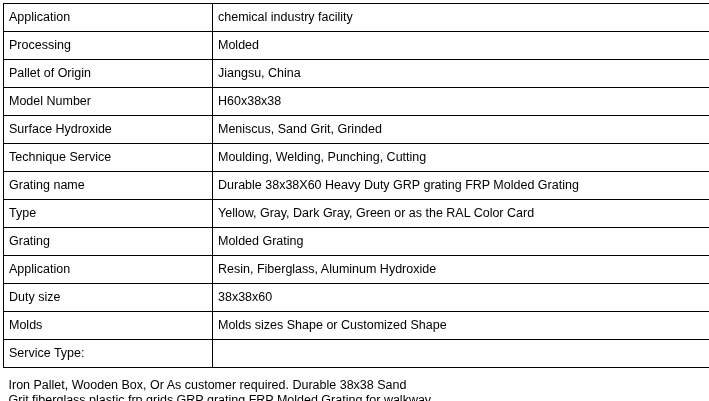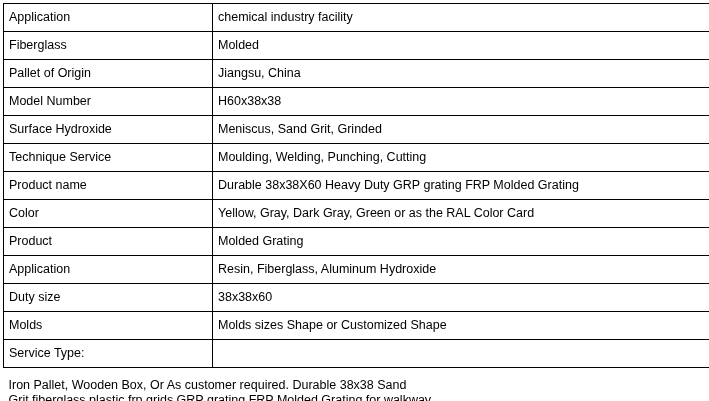--- a/index.html
+++ b/index.html
@@ -51,49 +51,49 @@
 </head>
 <body>
 
 <table class="spec-table">
   <tbody>
     <tr>
       <td class="col-label">Application</td>
       <td class="col-value">chemical industry facility</td>
     </tr>
     <tr>
-      <td class="col-label">Fiberglass</td>
+      <td class="col-label">Processing</td>
       <td class="col-value">Molded</td>
     </tr>
     <tr>
       <td class="col-label">Pallet of Origin</td>
       <td class="col-value">Jiangsu, China</td>
     </tr>
     <tr>
       <td class="col-label">Model Number</td>
       <td class="col-value">H60x38x38</td>
     </tr>
     <tr>
       <td class="col-label">Surface Hydroxide</td>
       <td class="col-value">Meniscus, Sand Grit, Grinded</td>
     </tr>
     <tr>
       <td class="col-label">Technique Service</td>
       <td class="col-value">Moulding, Welding, Punching, Cutting</td>
     </tr>
     <tr>
-      <td class="col-label">Product name</td>
+      <td class="col-label">Grating name</td>
       <td class="col-value">Durable 38x38X60 Heavy Duty GRP grating FRP Molded Grating</td>
     </tr>
     <tr>
-      <td class="col-label">Color</td>
+      <td class="col-label">Type</td>
       <td class="col-value">Yellow, Gray, Dark Gray, Green or as the RAL Color Card</td>
     </tr>
     <tr>
-      <td class="col-label">Product</td>
+      <td class="col-label">Grating</td>
       <td class="col-value">Molded Grating</td>
     </tr>
     <tr>
       <td class="col-label">Application</td>
       <td class="col-value">Resin, Fiberglass, Aluminum Hydroxide</td>
     </tr>
     <tr>
       <td class="col-label">Duty size</td>
       <td class="col-value">38x38x60</td>
     </tr>

